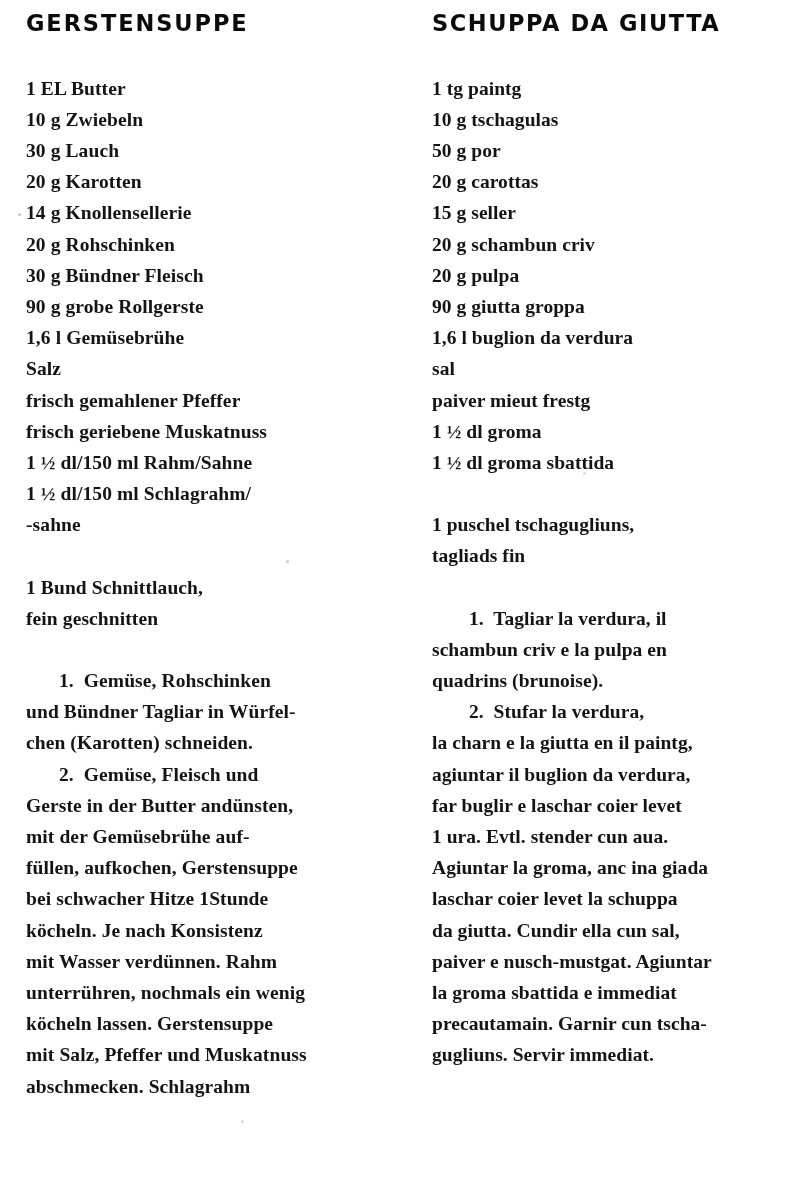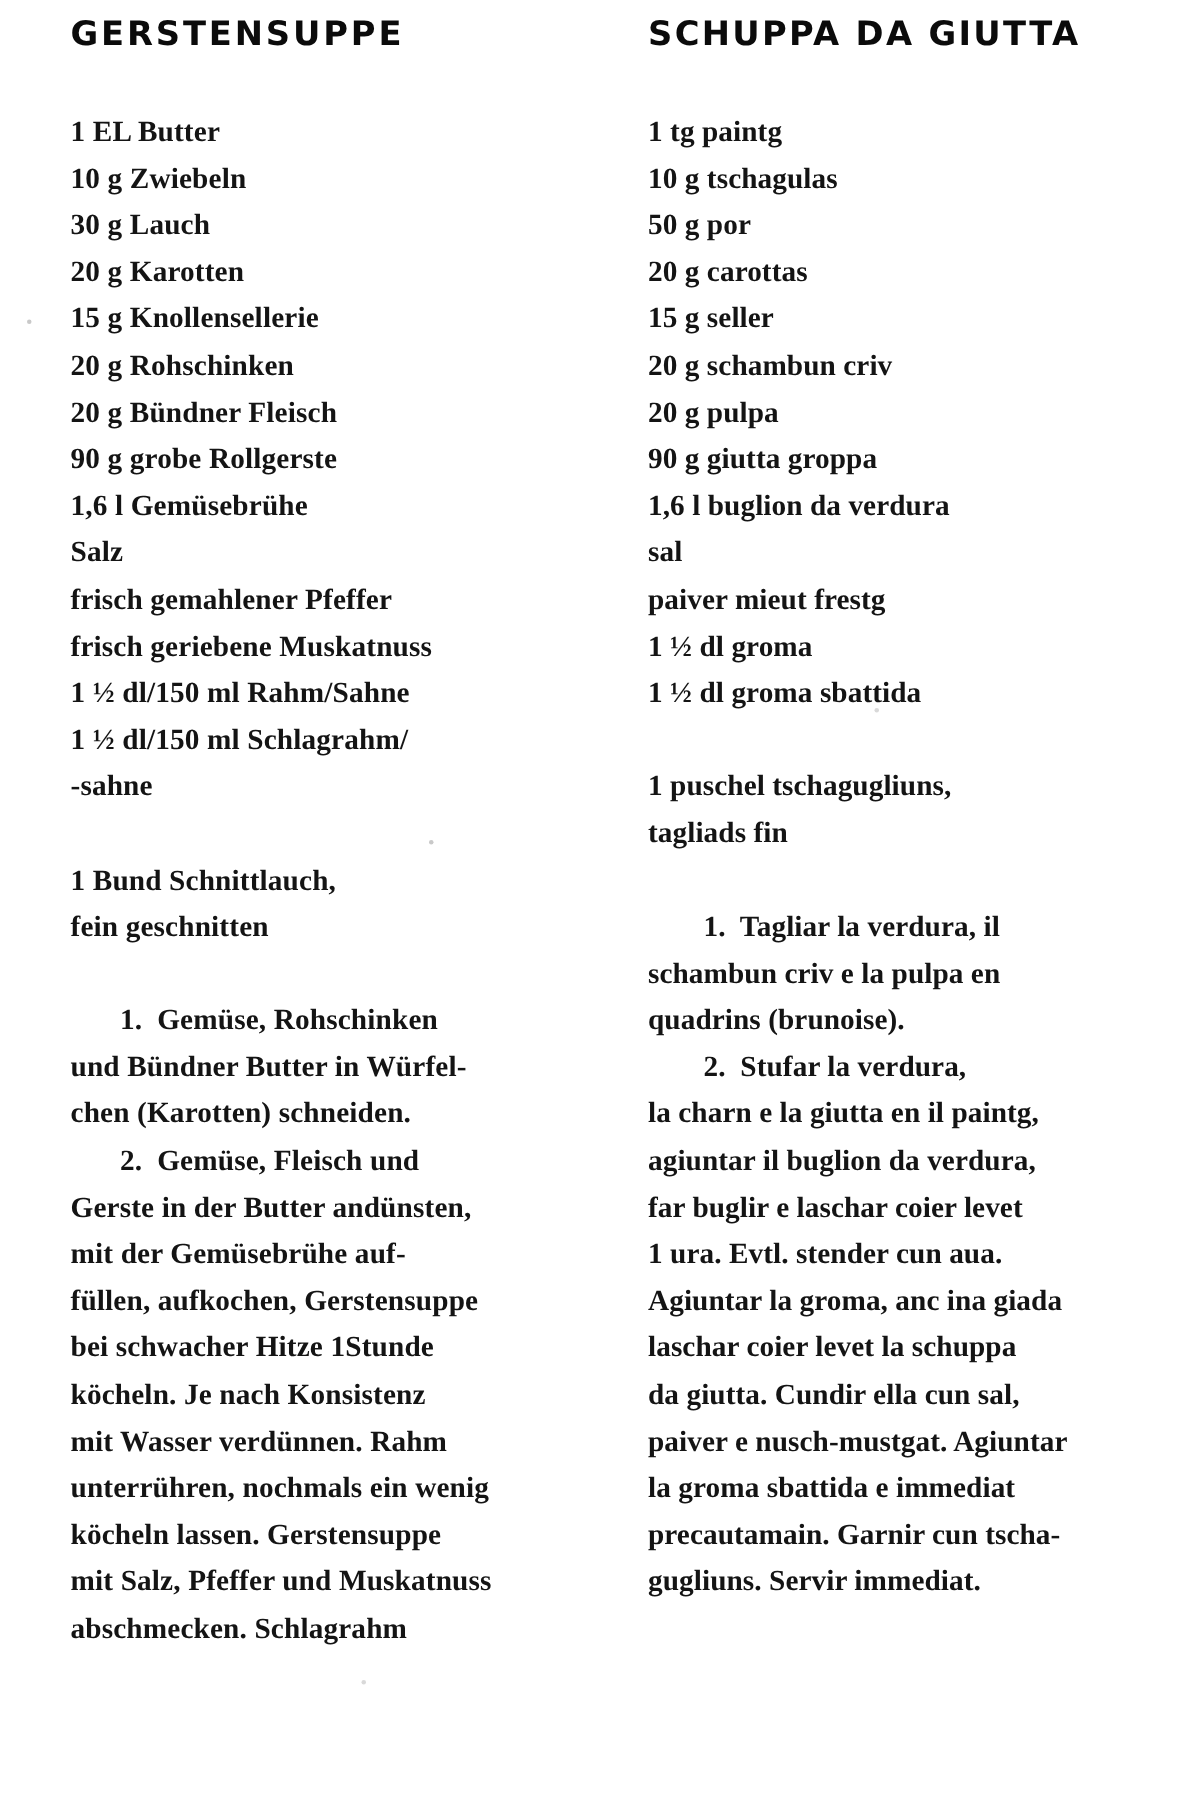--- a/index.html
+++ b/index.html
@@ -41,21 +41,21 @@
     width: 800px;
     height: 1200px;
     display: flex;
     flex-direction: row;
   }
 
   .col {
     box-sizing: border-box;
     position: relative;
   }
-  .col-left  { width: 420px; padding: 12px 20px 0 47px; }
+  .col-left  { width: 420px; padding: 12px 20px 0 26px; }
   .col-right { width: 380px; padding: 12px 18px 0 12px; }
 
   .recipe-title {
     font-family: "DejaVu Sans", "Liberation Sans", sans-serif;
     font-weight: 700;
     font-size: 22.5px;
     letter-spacing: 1.9px;
     line-height: 1;
     margin: 0 0 38px 0;
     color: #0b0b0b;
@@ -97,23 +97,23 @@
 
     <div class="col col-left">
 
       <h1 class="recipe-title">GERSTENSUPPE</h1>
 
       <div class="block">
         <div class="line">1 EL Butter</div>
         <div class="line">10 g Zwiebeln</div>
         <div class="line">30 g Lauch</div>
         <div class="line">20 g Karotten</div>
-        <div class="line">15 g Knollensellerie</div>
+        <div class="line">14 g Knollensellerie</div>
         <div class="line">20 g Rohschinken</div>
-        <div class="line">20 g Bündner Fleisch</div>
+        <div class="line">30 g Bündner Fleisch</div>
         <div class="line">90 g grobe Rollgerste</div>
         <div class="line">1,6 l Gemüsebrühe</div>
         <div class="line">Salz</div>
         <div class="line">frisch gemahlener Pfeffer</div>
         <div class="line">frisch geriebene Muskatnuss</div>
         <div class="line">1 ½ dl/150 ml Rahm/Sahne</div>
         <div class="line">1 ½ dl/150 ml Schlagrahm/</div>
         <div class="line">-sahne</div>
       </div>
 
@@ -121,21 +121,21 @@
 
       <div class="block">
         <div class="line">1 Bund Schnittlauch,</div>
         <div class="line">fein geschnitten</div>
       </div>
 
       <div class="gap"></div>
 
       <div class="block">
         <div class="line" style="text-indent:33px">1.  Gemüse, Rohschinken</div>
-        <div class="line">und Bündner Butter in Würfel-</div>
+        <div class="line">und Bündner Tagliar in Würfel-</div>
         <div class="line">chen (Karotten) schneiden.</div>
         <div class="line" style="text-indent:33px">2.  Gemüse, Fleisch und</div>
         <div class="line">Gerste in der Butter andünsten,</div>
         <div class="line">mit der Gemüsebrühe auf-</div>
         <div class="line">füllen, aufkochen, Gerstensuppe</div>
         <div class="line">bei schwacher Hitze 1Stunde</div>
         <div class="line">köcheln. Je nach Konsistenz</div>
         <div class="line">mit Wasser verdünnen. Rahm</div>
         <div class="line">unterrühren, nochmals ein wenig</div>
         <div class="line">köcheln lassen. Gerstensuppe</div>

